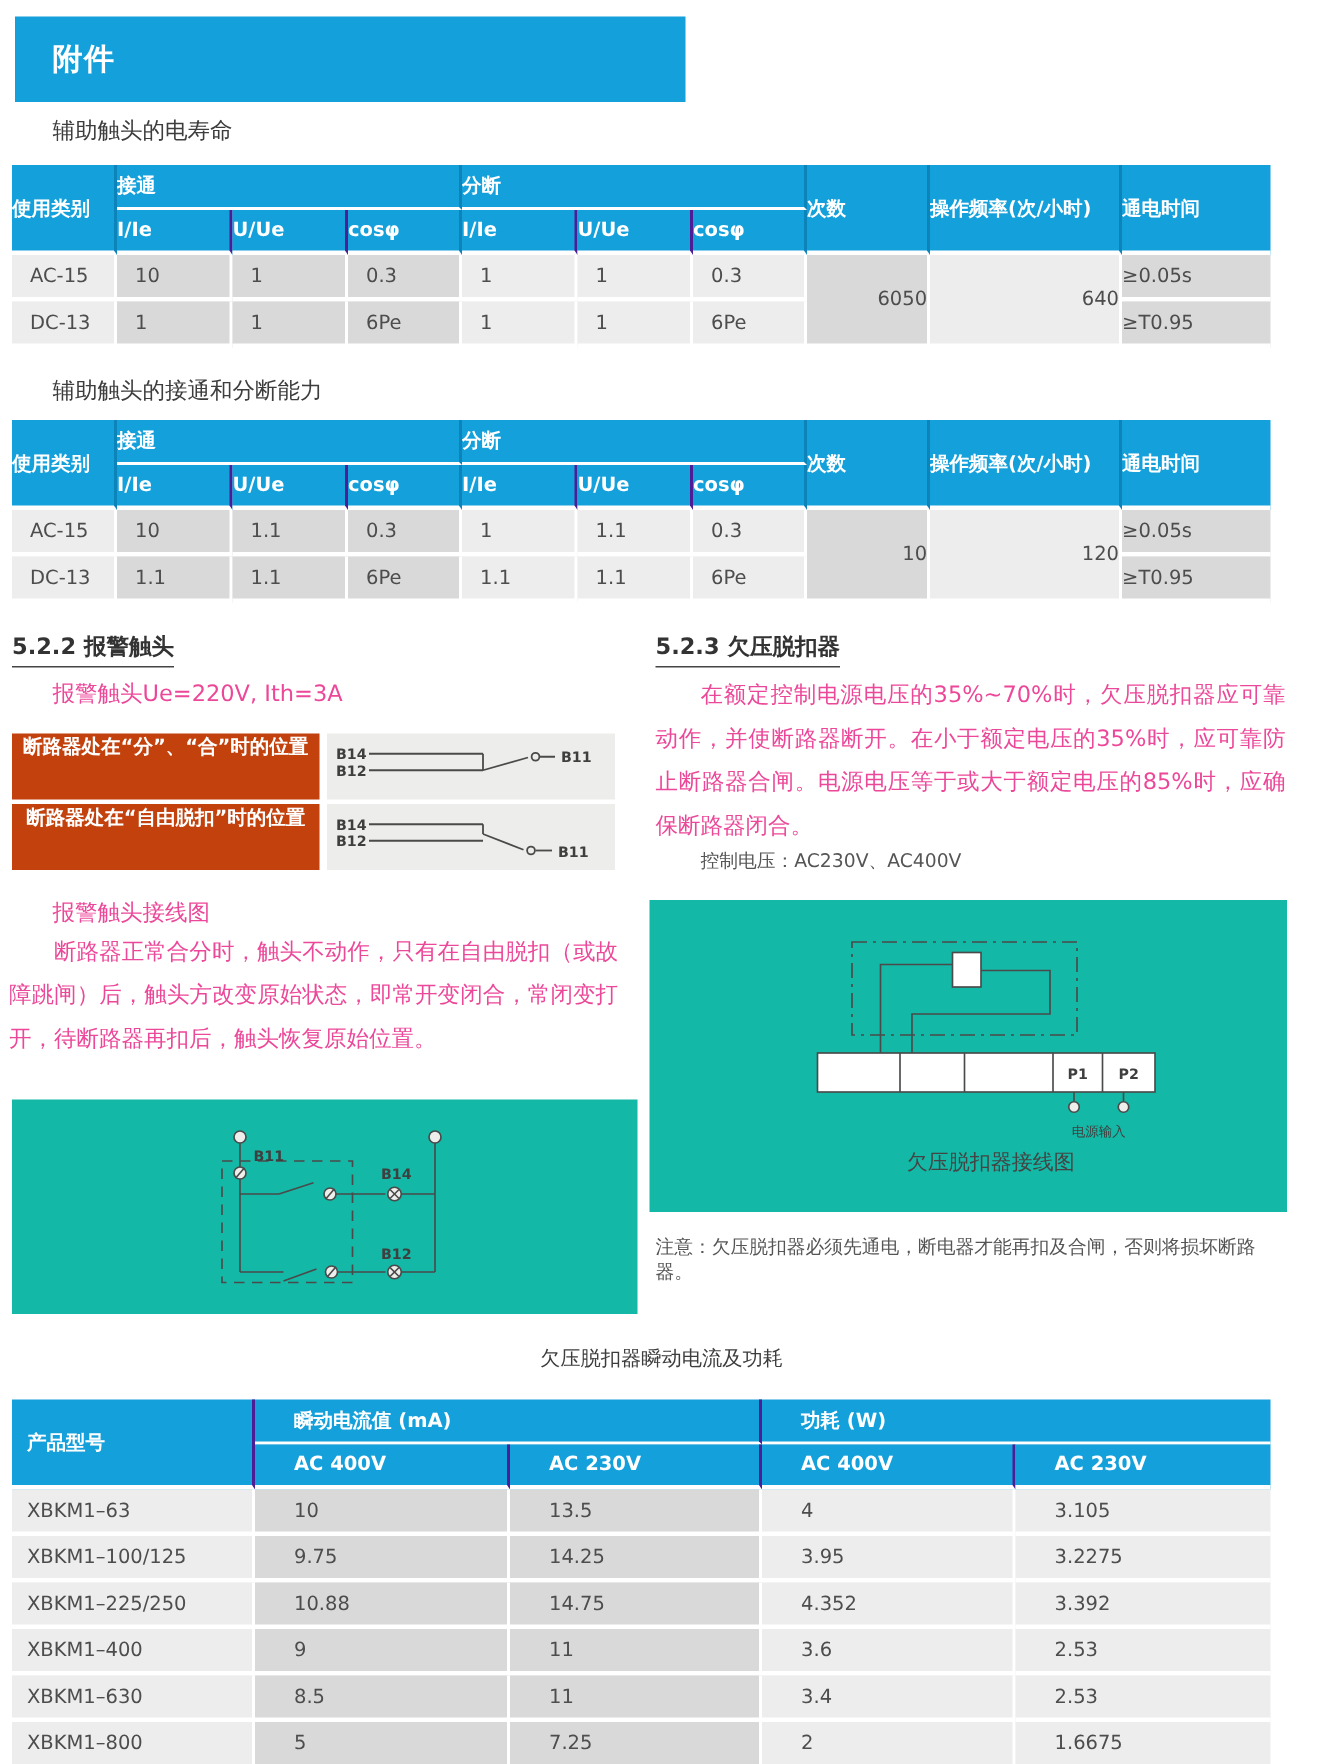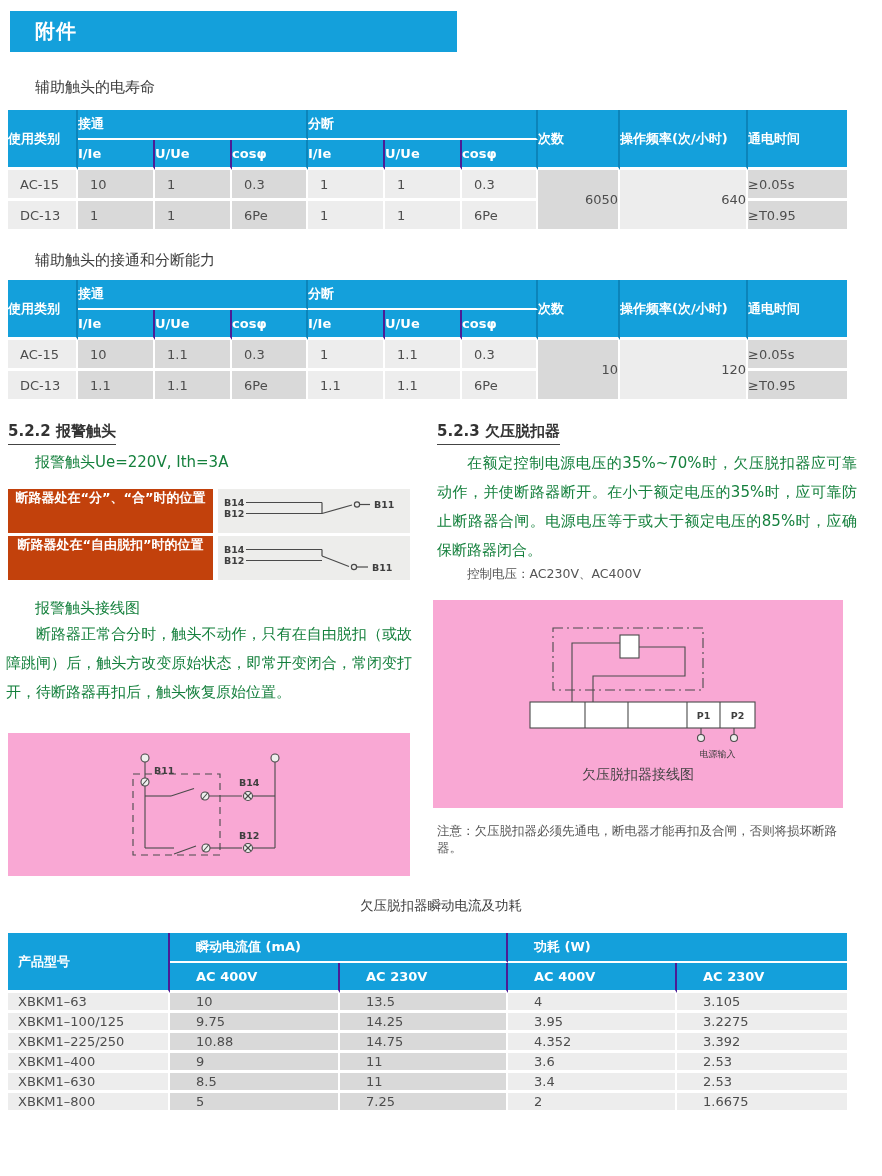--- a/index.html
+++ b/index.html
@@ -1,20 +1,20 @@
 <!DOCTYPE html>
 <html><head>
 <meta charset="utf-8">
 <style>
   html,body{margin:0;padding:0;}
   body{background:#fff;font-family:"DejaVu Sans","Liberation Sans",sans-serif;}
   .page{position:relative;width:882px;height:1176px;background:#fff;overflow:hidden;}
 
   
-  .banner{position:absolute;left:10px;top:11px;width:447px;height:41px;background:#14A0DB;
+  .banner{position:absolute;left:10px;top:11px;width:447px;height:57px;background:#14A0DB;
           display:flex;align-items:center;}
   .banner span{color:#fff;font-size:20px;font-weight:bold;letter-spacing:1px;margin-left:25px;}
 
   .sec-title{position:absolute;left:35px;font-size:15px;color:#3d3d3d;}
 
   
   table.dtable{position:absolute;left:8px;border-collapse:separate;border-spacing:0;
                table-layout:fixed;width:839px;}
   table.dtable th,table.dtable td{box-sizing:border-box;padding:0;margin:0;font-weight:normal;
                font-size:13px;color:#4d4d4d;vertical-align:middle;text-align:left;overflow:hidden;white-space:nowrap;}
@@ -29,40 +29,40 @@
   .padS{padding-left:8px;}
   .ctr{text-align:center;}
   tr.dr td{height:31px;border-bottom:3px solid #fff;border-right:2px solid #fff;padding-left:12px;}
   tr.dr td:last-child{border-right:none;}
   tr.dr td.lt{background:#EDEDED;}
   tr.dr td.dk{background:#D9D9D9;}
   tr.dr td.mrg{padding-left:16px;text-align:right;}
   tr.dr td.dur{text-align:left;padding-left:0;}
 
   
-  table.uvt tr.dr td{height:20px;padding-left:26px;}
+  table.uvt tr.dr td{height:31px;padding-left:26px;}
   table.uvt tr.dr td.model{padding-left:10px;}
   table.uvt .hcl{padding-left:26px;}
   table.uvt .hm{padding-left:10px;}
 
   
   .subhead{position:absolute;font-size:15px;font-weight:bold;color:#333;
            border-bottom:1px solid #444;padding-bottom:3px;}
-  .bodytxt{position:absolute;font-size:15px;color:#15803d;line-height:29px;text-align:justify;}
+  .bodytxt{position:absolute;font-size:15px;color:#ec4899;line-height:29px;text-align:justify;}
   .indent{text-indent:2em;}
   .smalltxt{position:absolute;font-size:12.5px;color:#555;}
 
   
   .alarm-label{position:absolute;left:8px;width:205px;height:44px;background:#c2410c;
                display:flex;align-items:flex-start;justify-content:center;}
   .alarm-label span{color:#fff;font-size:13px;font-weight:bold;}
   .alarm-panel{position:absolute;left:218px;width:192px;height:44px;background:#EDEDEB;}
 
   
-  .figbox{position:absolute;background:#f9a8d4;}
+  .figbox{position:absolute;background:#14b8a6;padding-left:15px;}
   .figcap{position:absolute;width:100%;text-align:center;font-size:14px;color:#444;}
 
   svg text{font-family:"DejaVu Sans","Liberation Sans",sans-serif;fill:#3f3f3f;}
   .uv-title{position:absolute;left:0;top:897px;width:882px;text-align:center;
             font-size:13.5px;color:#3d3d3d;}
 </style>
 </head>
 <body>
 
 <div class="page">

